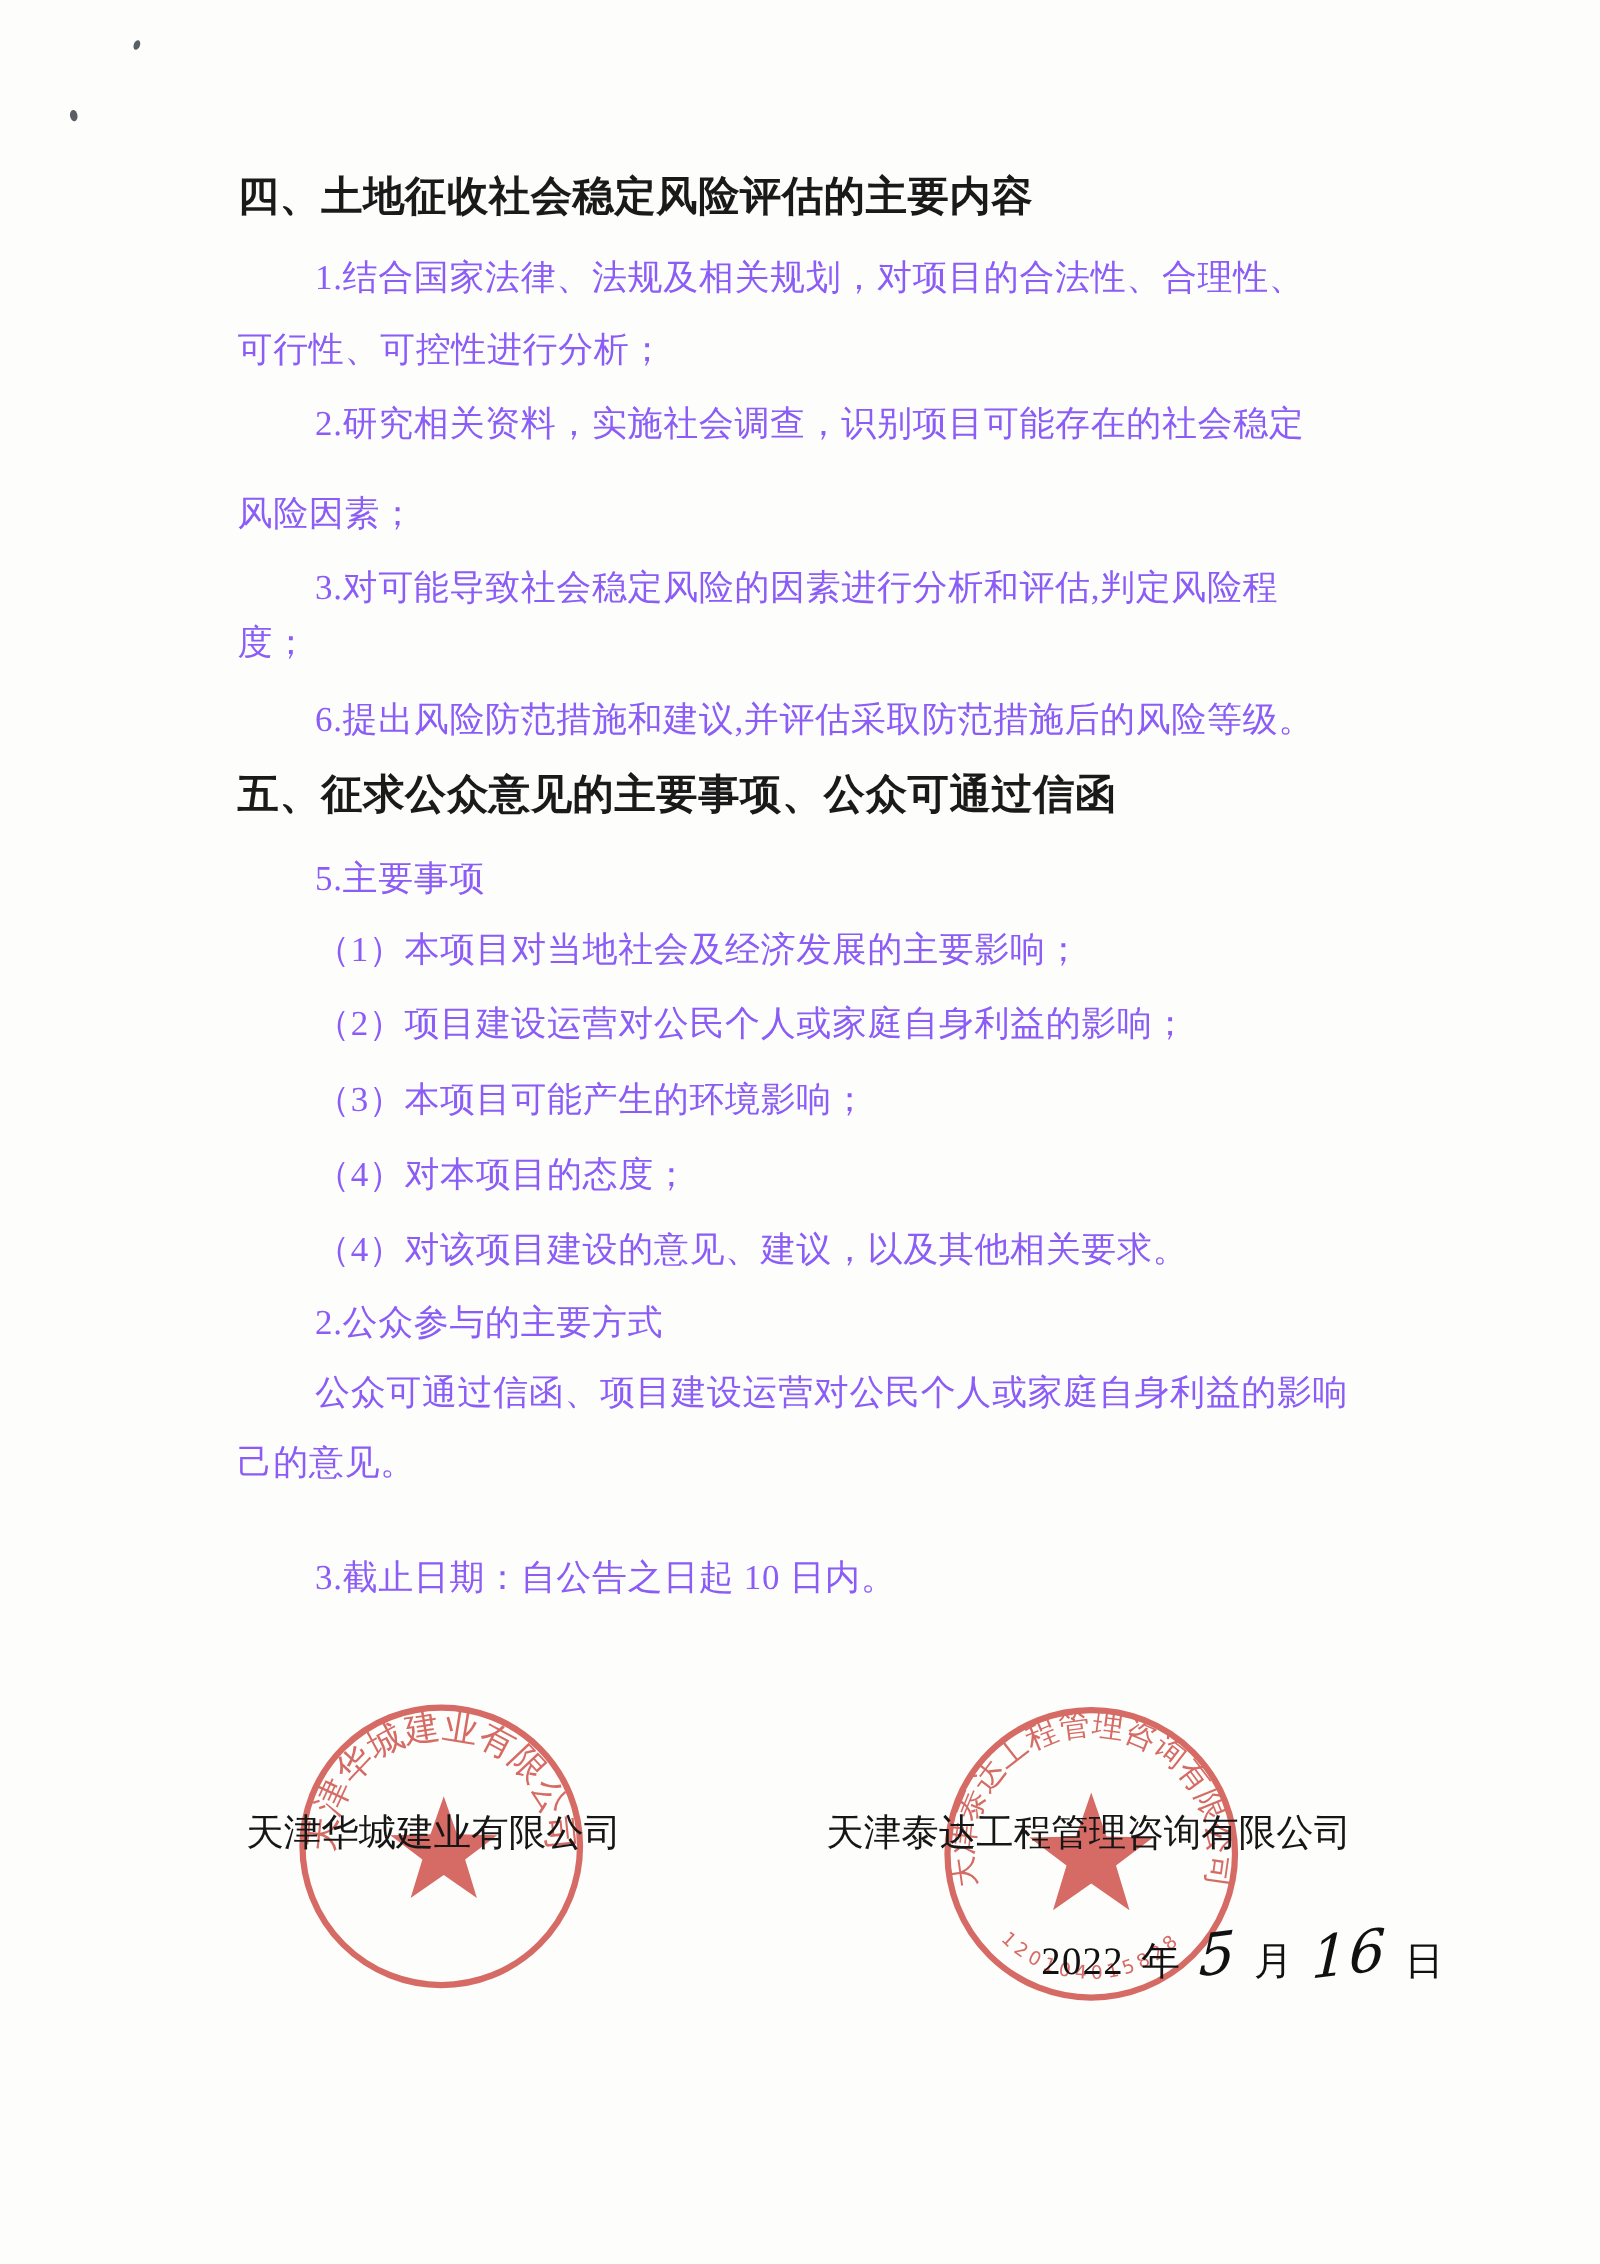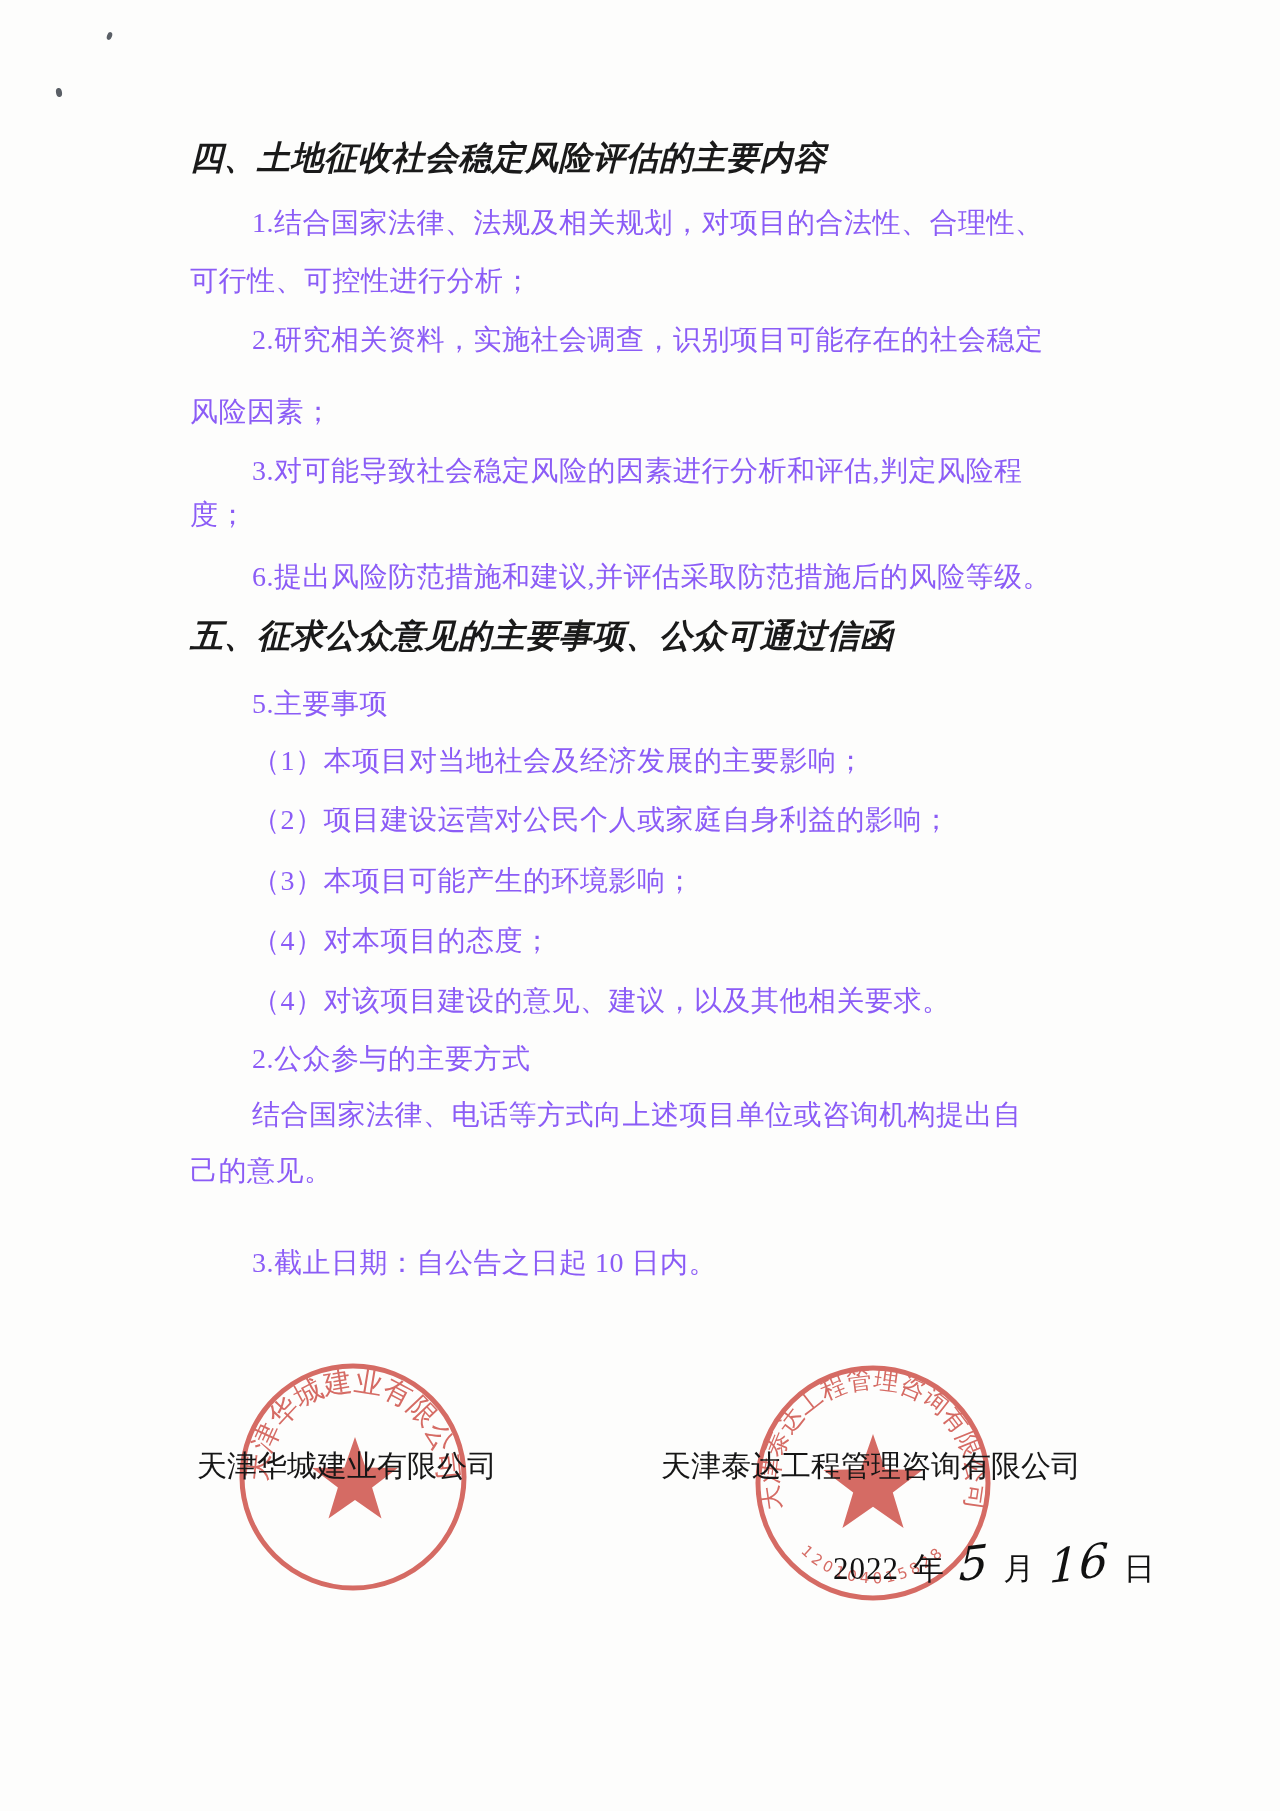--- a/index.html
+++ b/index.html
@@ -15,21 +15,21 @@
   #speck2{left:56px;top:88px;width:6px;height:9px;transform:rotate(-10deg);}
 
   .textblock{position:absolute;left:190px;top:0;width:960px;}
   .ln{
     position:absolute;left:0;width:960px;height:44px;
     font-size:28px;line-height:40px;white-space:nowrap;
     color:#8b5cf6;letter-spacing:0.5px;
   }
   .ln.indent{padding-left:62px;}
   .heading{
-    font-size:33px;font-weight:600;letter-spacing:0.5px;color:#1a1a1a;font-style:italic;
+    font-size:33px;font-weight:600;letter-spacing:0.5px;color:#1a1a1a;
   }
 
   .signature{
     position:absolute;font-size:30px;color:#161616;white-space:nowrap;
     letter-spacing:0;z-index:3;
   }
   #signature-left{left:197px;top:1446px;}
   #signature-right{left:661px;top:1446px;}
 
   .seal{position:absolute;opacity:0.88;mix-blend-mode:multiply;z-index:2;}
@@ -66,21 +66,21 @@
 
   <div class="ln heading" style="top:616px">五、征求公众意见的主要事项、公众可通过信函</div>
 
   <div class="ln indent" style="top:684px">5.主要事项</div>
   <div class="ln indent" style="top:741px">（1）本项目对当地社会及经济发展的主要影响；</div>
   <div class="ln indent" style="top:800px">（2）项目建设运营对公民个人或家庭自身利益的影响；</div>
   <div class="ln indent" style="top:861px">（3）本项目可能产生的环境影响；</div>
   <div class="ln indent" style="top:921px">（4）对本项目的态度；</div>
   <div class="ln indent" style="top:981px">（4）对该项目建设的意见、建议，以及其他相关要求。</div>
   <div class="ln indent" style="top:1039px">2.公众参与的主要方式</div>
-  <div class="ln indent" style="top:1095px">结合国家法律、电话等方式向上述项目单位或咨询机构提出自</div>
+  <div class="ln indent" style="top:1095px">公众可通过信函、项目建设运营对公民个人或家庭自身利益的影响</div>
   <div class="ln" style="top:1151px">己的意见。</div>
   <div class="ln indent" style="top:1243px">3.截止日期：自公告之日起 10 日内。</div>
 </div>
 
 <svg class="seal" id="seal-left" viewBox="0 0 240 246">
   <circle cx="120" cy="123" r="111" fill="none" stroke="#d2574f" stroke-width="5"></circle>
   <polygon fill="#d2574f" points="122,83 132.6,113.4 164.8,114.1 139.1,133.6 148.5,164.4 122,146 95.5,164.4 104.9,133.6 79.2,114.1 111.4,113.4"></polygon>
   <path id="sealLeftArc" d="M 50.4,173.6 A 86,86 0 1 1 189.6,173.6" fill="none"></path>
   <text font-size="28" fill="#d2574f" font-family="'Liberation Serif','DejaVu Serif',serif">
     <textPath href="#sealLeftArc" startOffset="50%" text-anchor="middle">天津华城建业有限公司</textPath>

